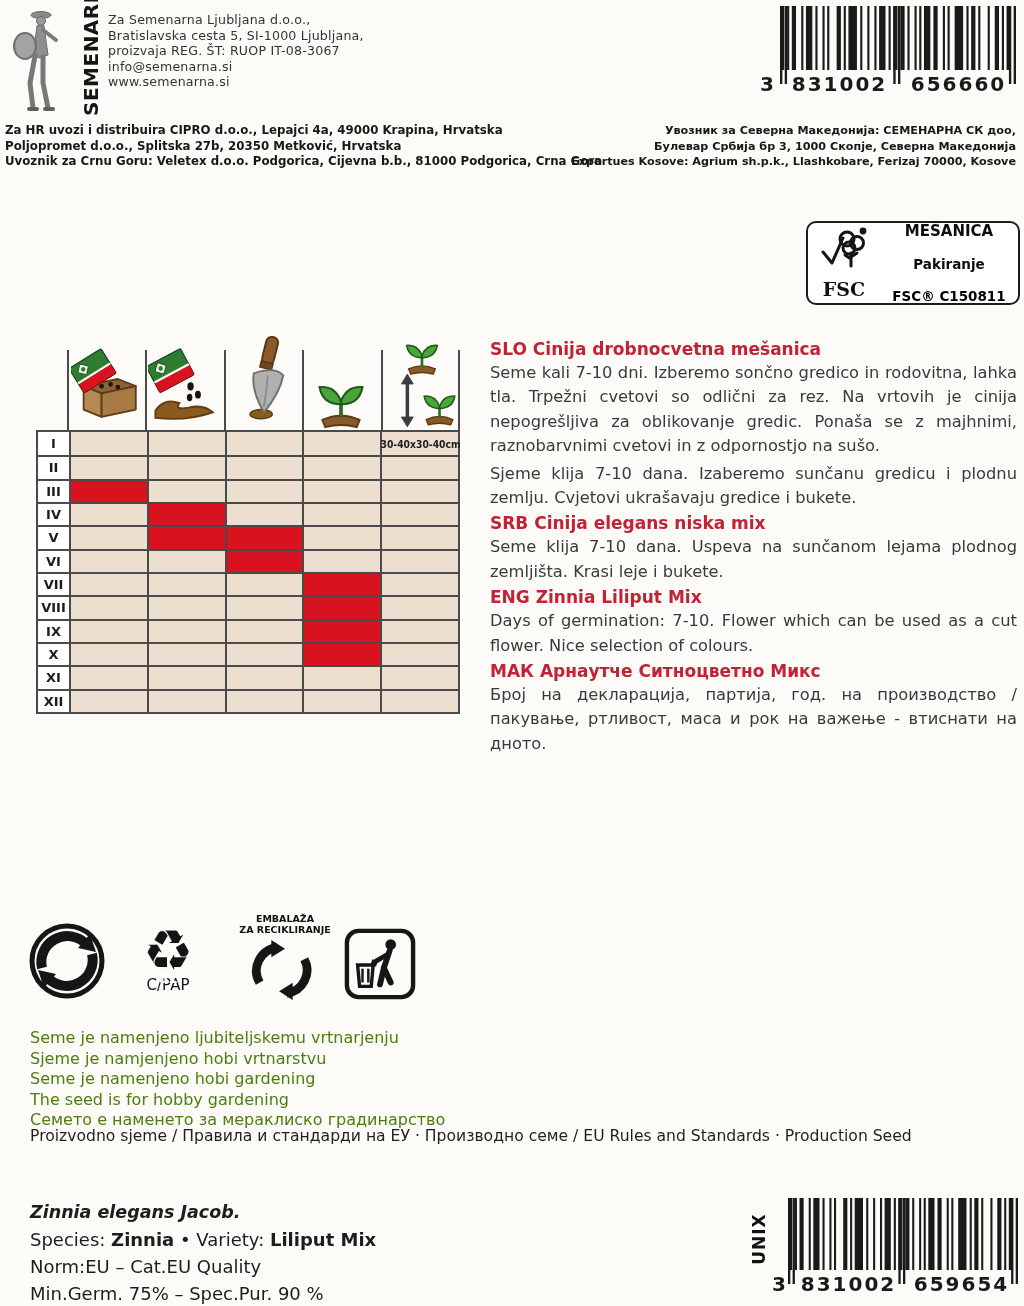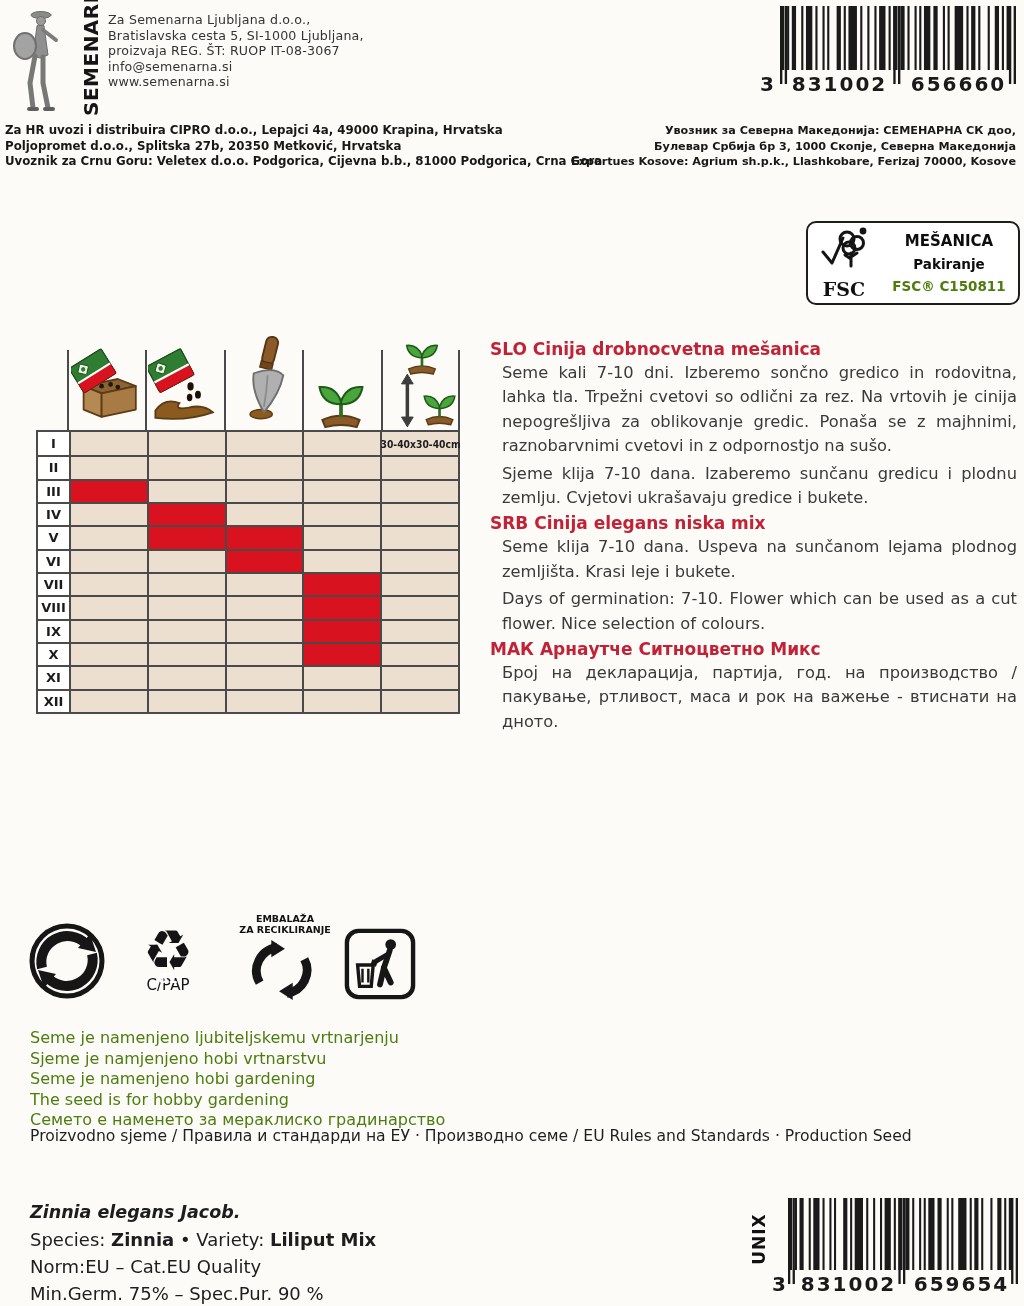--- a/index.html
+++ b/index.html
@@ -28,43 +28,43 @@
 
   
   .importers-left{position:absolute;left:5px;top:123px;font-size:11.8px;line-height:15.6px;font-weight:700;color:#181818;}
   .importers-right{position:absolute;right:8px;top:123px;text-align:right;font-size:11.2px;line-height:15.6px;font-weight:700;color:#181818;}
 
   
   .fsc-badge{position:absolute;left:806px;top:221px;width:210px;height:80px;border:2.5px solid #1d1d1d;
              border-radius:10px;display:flex;align-items:center;background:#fff;}
   .fsc-left{width:72px;display:flex;flex-direction:column;align-items:center;justify-content:center;gap:12px;}
   .fsc-word{font-family:"DejaVu Serif",serif;font-weight:bold;font-size:19px;color:#111;margin-top:-4px;}
-  .fsc-right{flex:1;display:flex;flex-direction:column;align-items:center;justify-content:center;gap:6px;}
+  .fsc-right{flex:1;display:flex;flex-direction:column;align-items:center;justify-content:center;gap:16px;}
   .fsc-title{font-weight:bold;font-size:15px;color:#0d0d0d;}
   .fsc-sub{font-weight:bold;font-size:13.5px;color:#0d0d0d;}
-  .fsc-lic{font-weight:bold;font-size:13.5px;color:#4d7c0f;}
+  .fsc-lic{font-weight:bold;font-size:13.5px;color:#000000;}
 
   
   .calendar{position:absolute;left:36px;top:330px;width:424px;height:384px;}
   .cal-headline{position:absolute;width:2px;background:var(--grid);top:20px;height:80px;}
   .cal-icon{position:absolute;display:flex;align-items:flex-end;justify-content:center;}
   .cal-body{position:absolute;left:0;top:100px;width:424px;height:284px;border:2px solid var(--grid);
             display:grid;grid-template-columns:31px repeat(5,1fr);grid-template-rows:repeat(12,1fr);
             box-sizing:border-box;background:#fff;}
   .cal-cell{border-left:2px solid var(--grid);border-top:2px solid var(--grid);
             background:var(--cellbg);display:flex;align-items:center;justify-content:center;min-width:0;min-height:0;}
   .cal-cell.c0{border-left:none;background:#fff;font-weight:bold;font-size:13px;color:#1c1c1c;}
   .cal-cell.r0{border-top:none;}
   .cal-cell.active{background:var(--barred);}
   .spacing-label{font-size:10.5px;font-weight:bold;color:#1c1c1c;white-space:nowrap;transform:scaleX(.88);}
 
   
   .descs{position:absolute;left:490px;top:338px;width:527px;}
   .desc-title{font-size:17px;font-weight:bold;color:var(--accent);margin:1px 0 2px 0;}
-  .desc-body{font-size:16.3px;line-height:24.4px;color:#3a3a3a;text-align:justify;margin:0 0 3px 12px;}
+  .desc-body{font-size:16.3px;line-height:24.4px;color:#3a3a3a;text-align:justify;margin:0 0 3px 0;}
 
   
   .recy-caption{position:absolute;left:225px;top:913px;width:120px;text-align:center;
                 font-size:9.5px;font-weight:bold;line-height:11px;color:#111;}
   .cpap-wrap{position:absolute;left:122px;top:922px;width:92px;text-align:center;}
   .cpap-glyph{font-size:56px;line-height:58px;color:#141414;position:relative;}
   .cpap-num{position:absolute;left:0;right:0;top:27px;font-size:14px;font-weight:bold;color:#fff;}
   .cpap-mat{font-size:15px;font-weight:normal;color:#141414;margin-top:-4px;}
 
   
@@ -351,20 +351,21 @@
         <div class="cal-cell"></div>
       </div>
   </div>
 
   <div class="descs" id="descs">
       <div class="desc-title">SLO Cinija drobnocvetna mešanica</div>
       <div class="desc-body">Seme kali 7-10 dni. Izberemo sončno gredico in rodovitna, lahka tla. Trpežni cvetovi so odlični za rez. Na vrtovih je cinija nepogrešljiva za oblikovanje gredic. Ponaša se z majhnimi, raznobarvnimi cvetovi in z odpornostjo na sušo.</div>
       <div class="desc-body">Sjeme klija 7-10 dana. Izaberemo sunčanu gredicu i plodnu zemlju. Cvjetovi ukrašavaju gredice i bukete.</div>
       <div class="desc-title">SRB Cinija elegans niska mix</div>
       <div class="desc-body">Seme klija 7-10 dana. Uspeva na sunčanom lejama plodnog zemljišta. Krasi leje i bukete.</div>
+      <div class="desc-title">ENG Zinnia Liliput Mix</div>
       <div class="desc-body">Days of germination: 7-10. Flower which can be used as a cut flower. Nice selection of colours.</div>
       <div class="desc-title">МАК Арнаутче Ситноцветно Микс</div>
       <div class="desc-body">Број на декларација, партија, год. на производство / пакување, ртливост, маса и рок на важење - втиснати на дното.</div>
     </div>
 
   <svg class="abs" style="left:28px;top:922px" width="78" height="78" viewBox="0 0 78 78">
     <circle cx="39" cy="39" r="35" fill="none" stroke="#161616" stroke-width="5"></circle>
     <path d="M14,46 A26,26 0 0 1 58,22" fill="none" stroke="#161616" stroke-width="10"></path>
     <path d="M64,32 A26,26 0 0 1 20,56" fill="none" stroke="#161616" stroke-width="10"></path>
     <path d="M62,12 L68,30 L50,26 Z" fill="#161616"></path>

